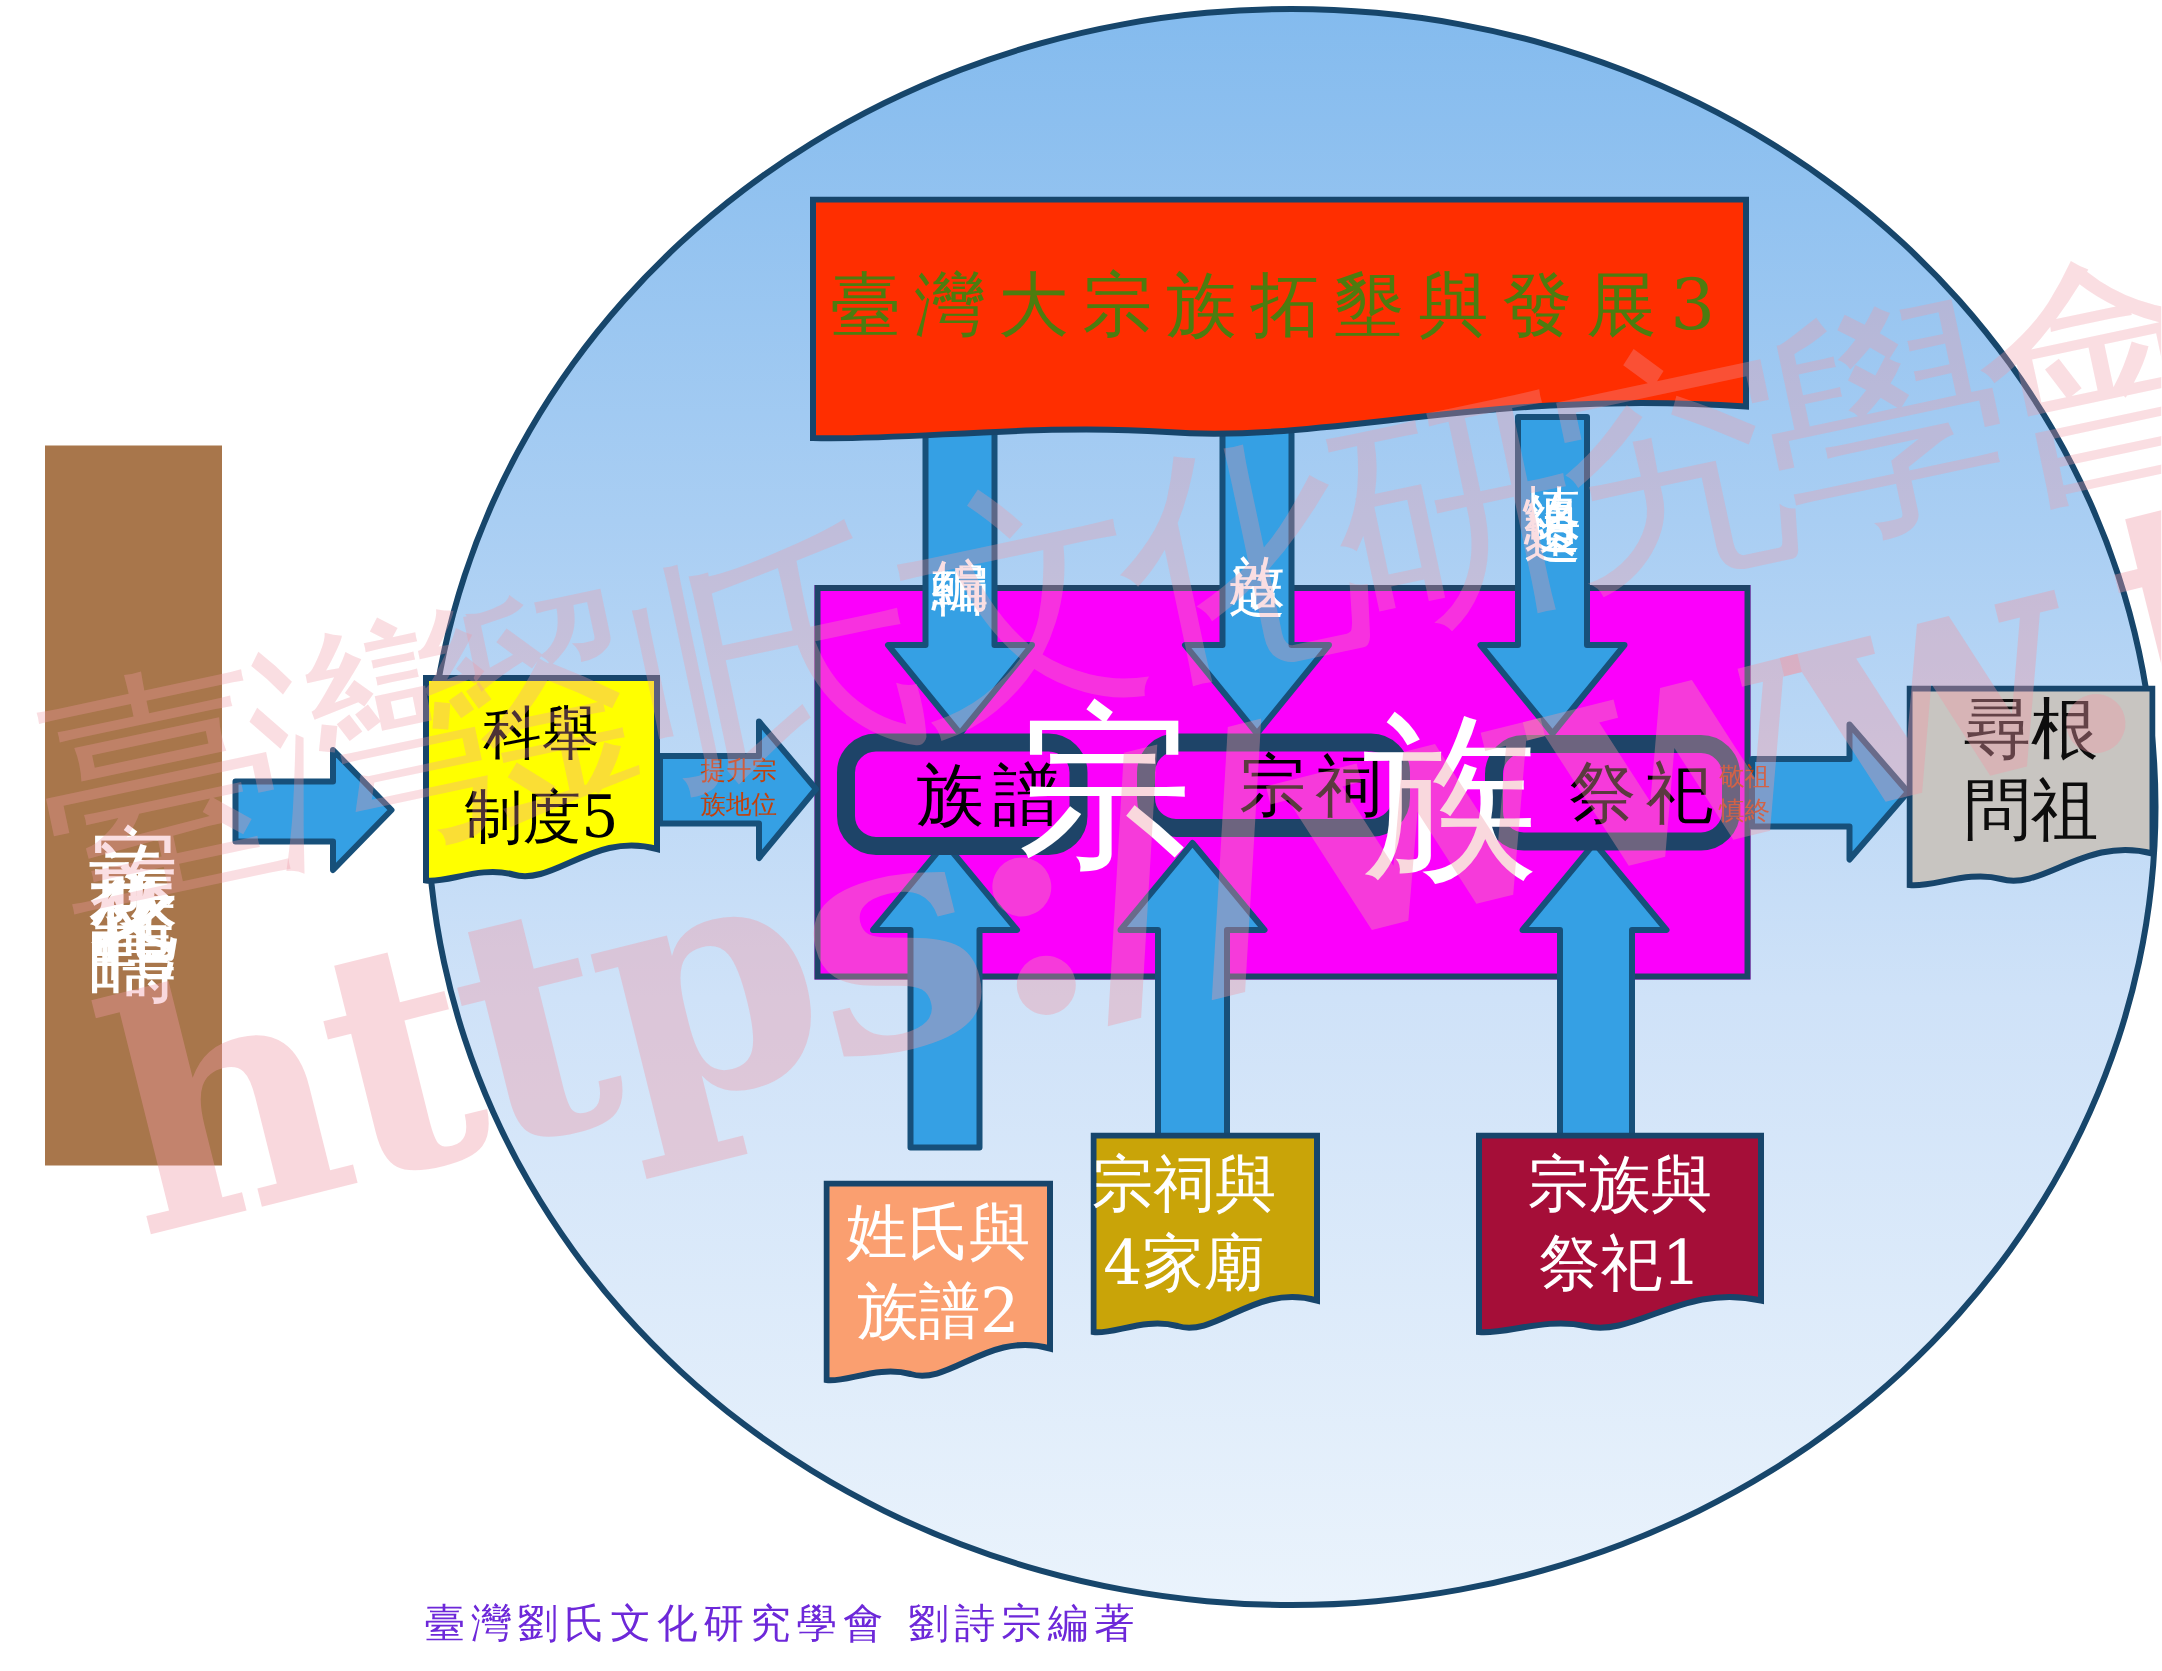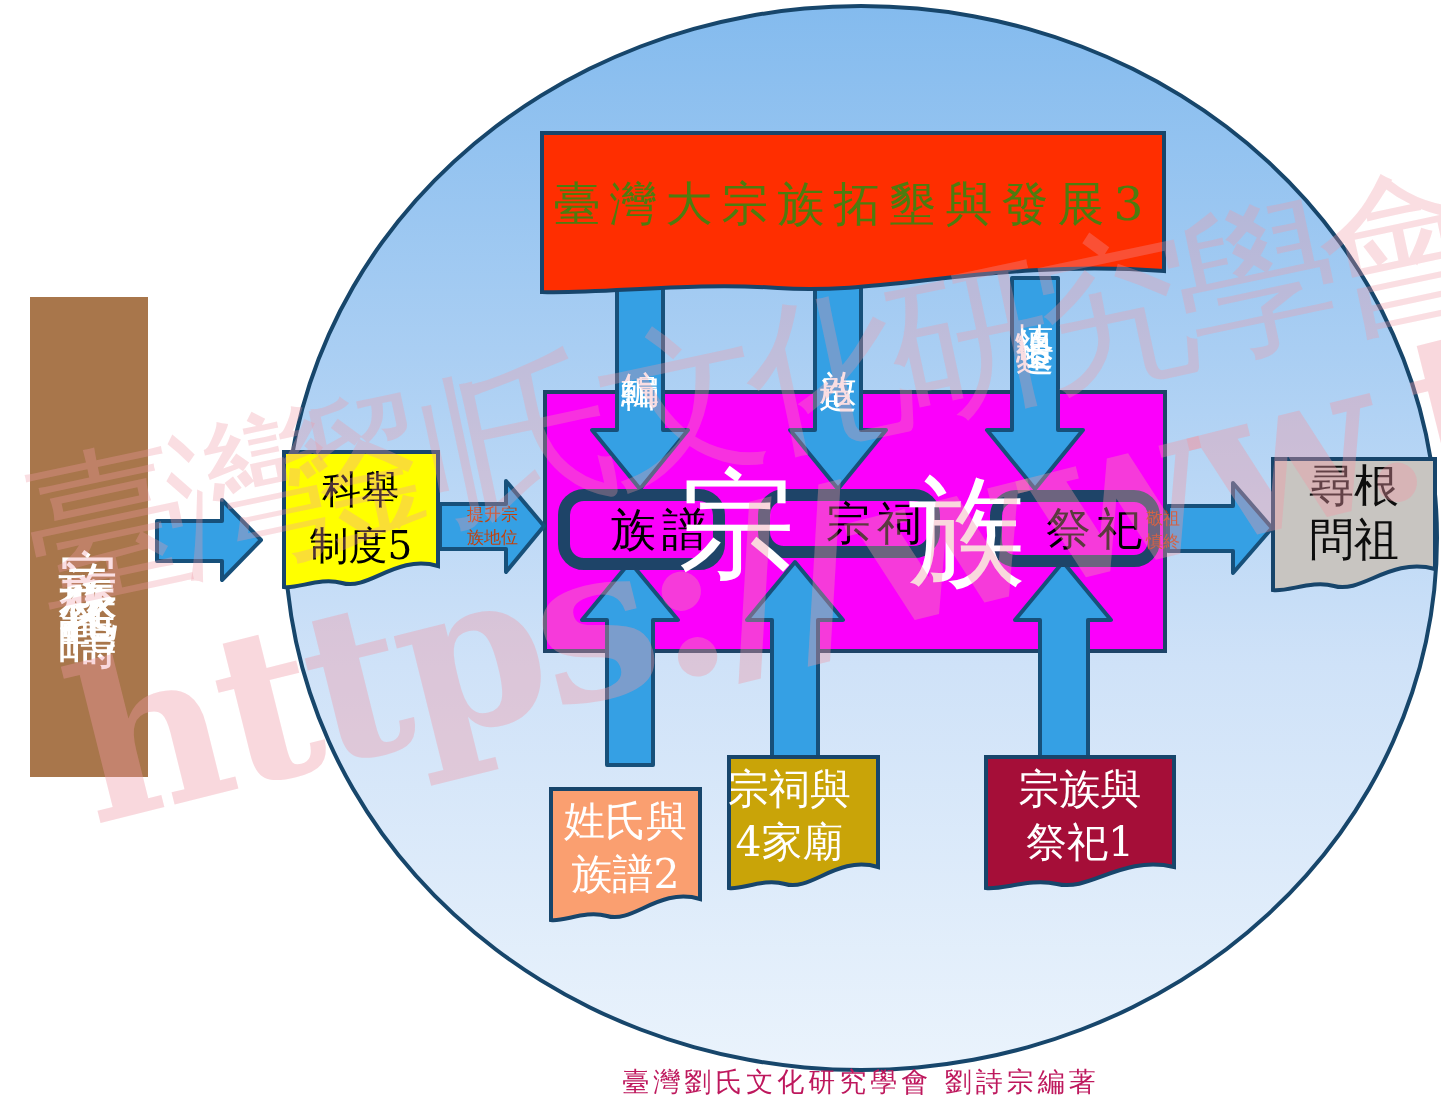--- a/index.html
+++ b/index.html
@@ -61,21 +61,21 @@
   #lab-remember{left:1016px;top:293px;}
 
   
   .hlab{position:absolute;z-index:7;color:#c2410c;font-size:17px;line-height:23px;
         text-align:right;}
   #lab-promote{left:438px;top:503px;width:80px;}
   #lab-honor{left:1104px;top:507px;width:76px;}
 
   
   #caption{position:absolute;left:283px;top:1064px;width:1156px;z-index:6;
-           text-align:center;color:#be185d;font-size:27px;letter-spacing:4px;}
+           color:#6d28d9;font-size:27px;letter-spacing:4px;}
 
   
   .wm{position:absolute;z-index:9;pointer-events:none;white-space:nowrap;line-height:1;
       transform-origin:0 0;}
   #wm-cn{left:10px;top:462px;font-size:165px;letter-spacing:-18px;
          color:rgba(238,152,166,0.32);transform:rotate(-12deg);}
   #wm-url{left:50px;top:650px;font-size:212px;letter-spacing:-6px;font-weight:bold;
           color:rgba(238,152,166,0.38);transform:rotate(-14deg);}
 </style>
 </head>

